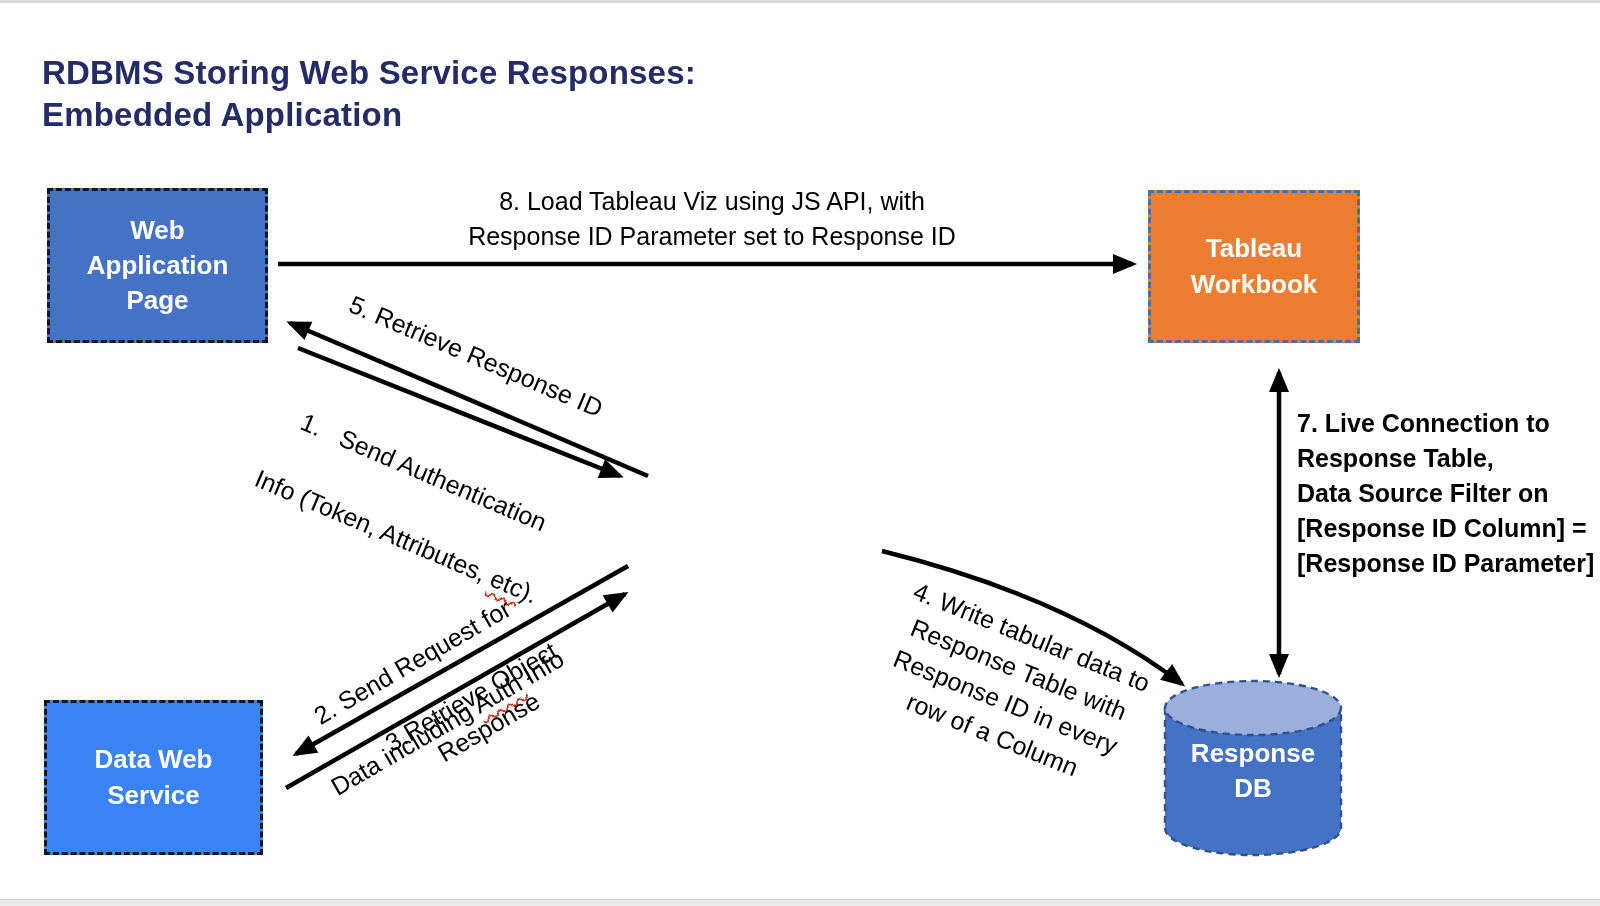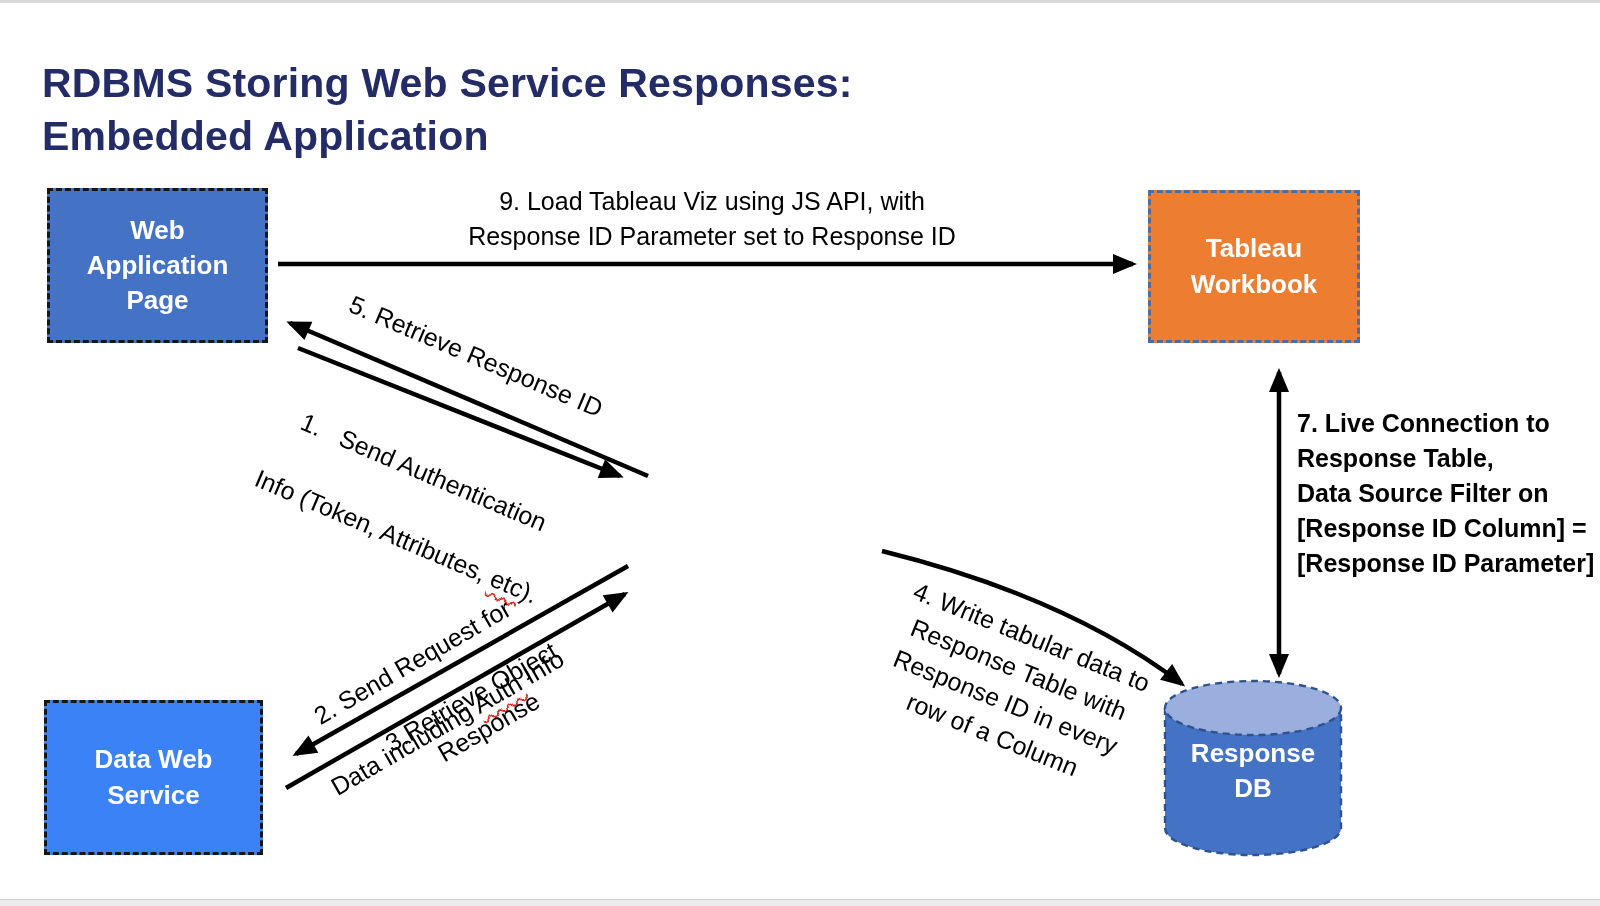--- a/index.html
+++ b/index.html
@@ -6,21 +6,21 @@
   .canvas {
     position:relative; width:1600px; height:906px;
     background:#ffffff; overflow:hidden;
     font-family:"Liberation Sans", sans-serif;
   }
   .top-hairline { position:absolute; left:0; top:0; width:1600px; height:3px; background:#d9d9d9; }
   .bottom-strip { position:absolute; left:0; top:899px; width:1600px; height:7px; background:#ececec; border-top:1px solid #cccccc; }
 
   .slide-title {
     position:absolute; left:42px; top:30px; width:1100px;
-    color:#232C66; font-size:41px; font-weight:600; line-height:1.27;
+    color:#232C66; font-size:33px; font-weight:600; line-height:1.27;
     white-space:pre-line; letter-spacing:0.2px;
   }
 
   .arrow-layer { position:absolute; left:0; top:0; width:1600px; height:906px; }
 
   .node-box {
     position:absolute; display:flex; align-items:center; justify-content:center;
     text-align:center; color:#ffffff; font-size:26px; font-weight:600;
     line-height:1.35; white-space:pre-line; box-sizing:border-box;
   }
@@ -114,21 +114,21 @@
 
   <div class="cyl-wrap">
     <svg width="182" height="182" viewBox="0 0 182 182">
       <path d="M3,30 L3,150 A88,27 0 0 0 179,150 L179,30" fill="#4472C4" stroke="#2F528F" stroke-width="2.4" stroke-dasharray="7 5"></path>
       <ellipse cx="91" cy="30" rx="88" ry="27" fill="#9BAFDE" stroke="#2F528F" stroke-width="2.4" stroke-dasharray="7 5"></ellipse>
     </svg>
     <div class="cyl-label">Response
 DB</div>
   </div>
 
-  <div class="edge-label center" style="left:450px; top:184px; width:524px;">9. Load Tableau Viz using JS API, with
+  <div class="edge-label center" style="left:450px; top:184px; width:524px;">8. Load Tableau Viz using JS API, with
 Response ID Parameter set to Response ID</div>
 
   <div class="edge-label center rot23p" style="left:311px; top:339px; width:330px;">5. Retrieve Response ID</div>
 
   <div class="edge-label center rot23p" style="left:240px; top:417px; width:340px;">
     <div>1. &nbsp; Send Authentication</div>
     <div><span>Info (Token, Attributes, </span><span class="squiggle">etc</span><span>).</span></div>
   </div>
 
   <div class="edge-label center rot30n" style="left:265px; top:605px; width:330px;">

